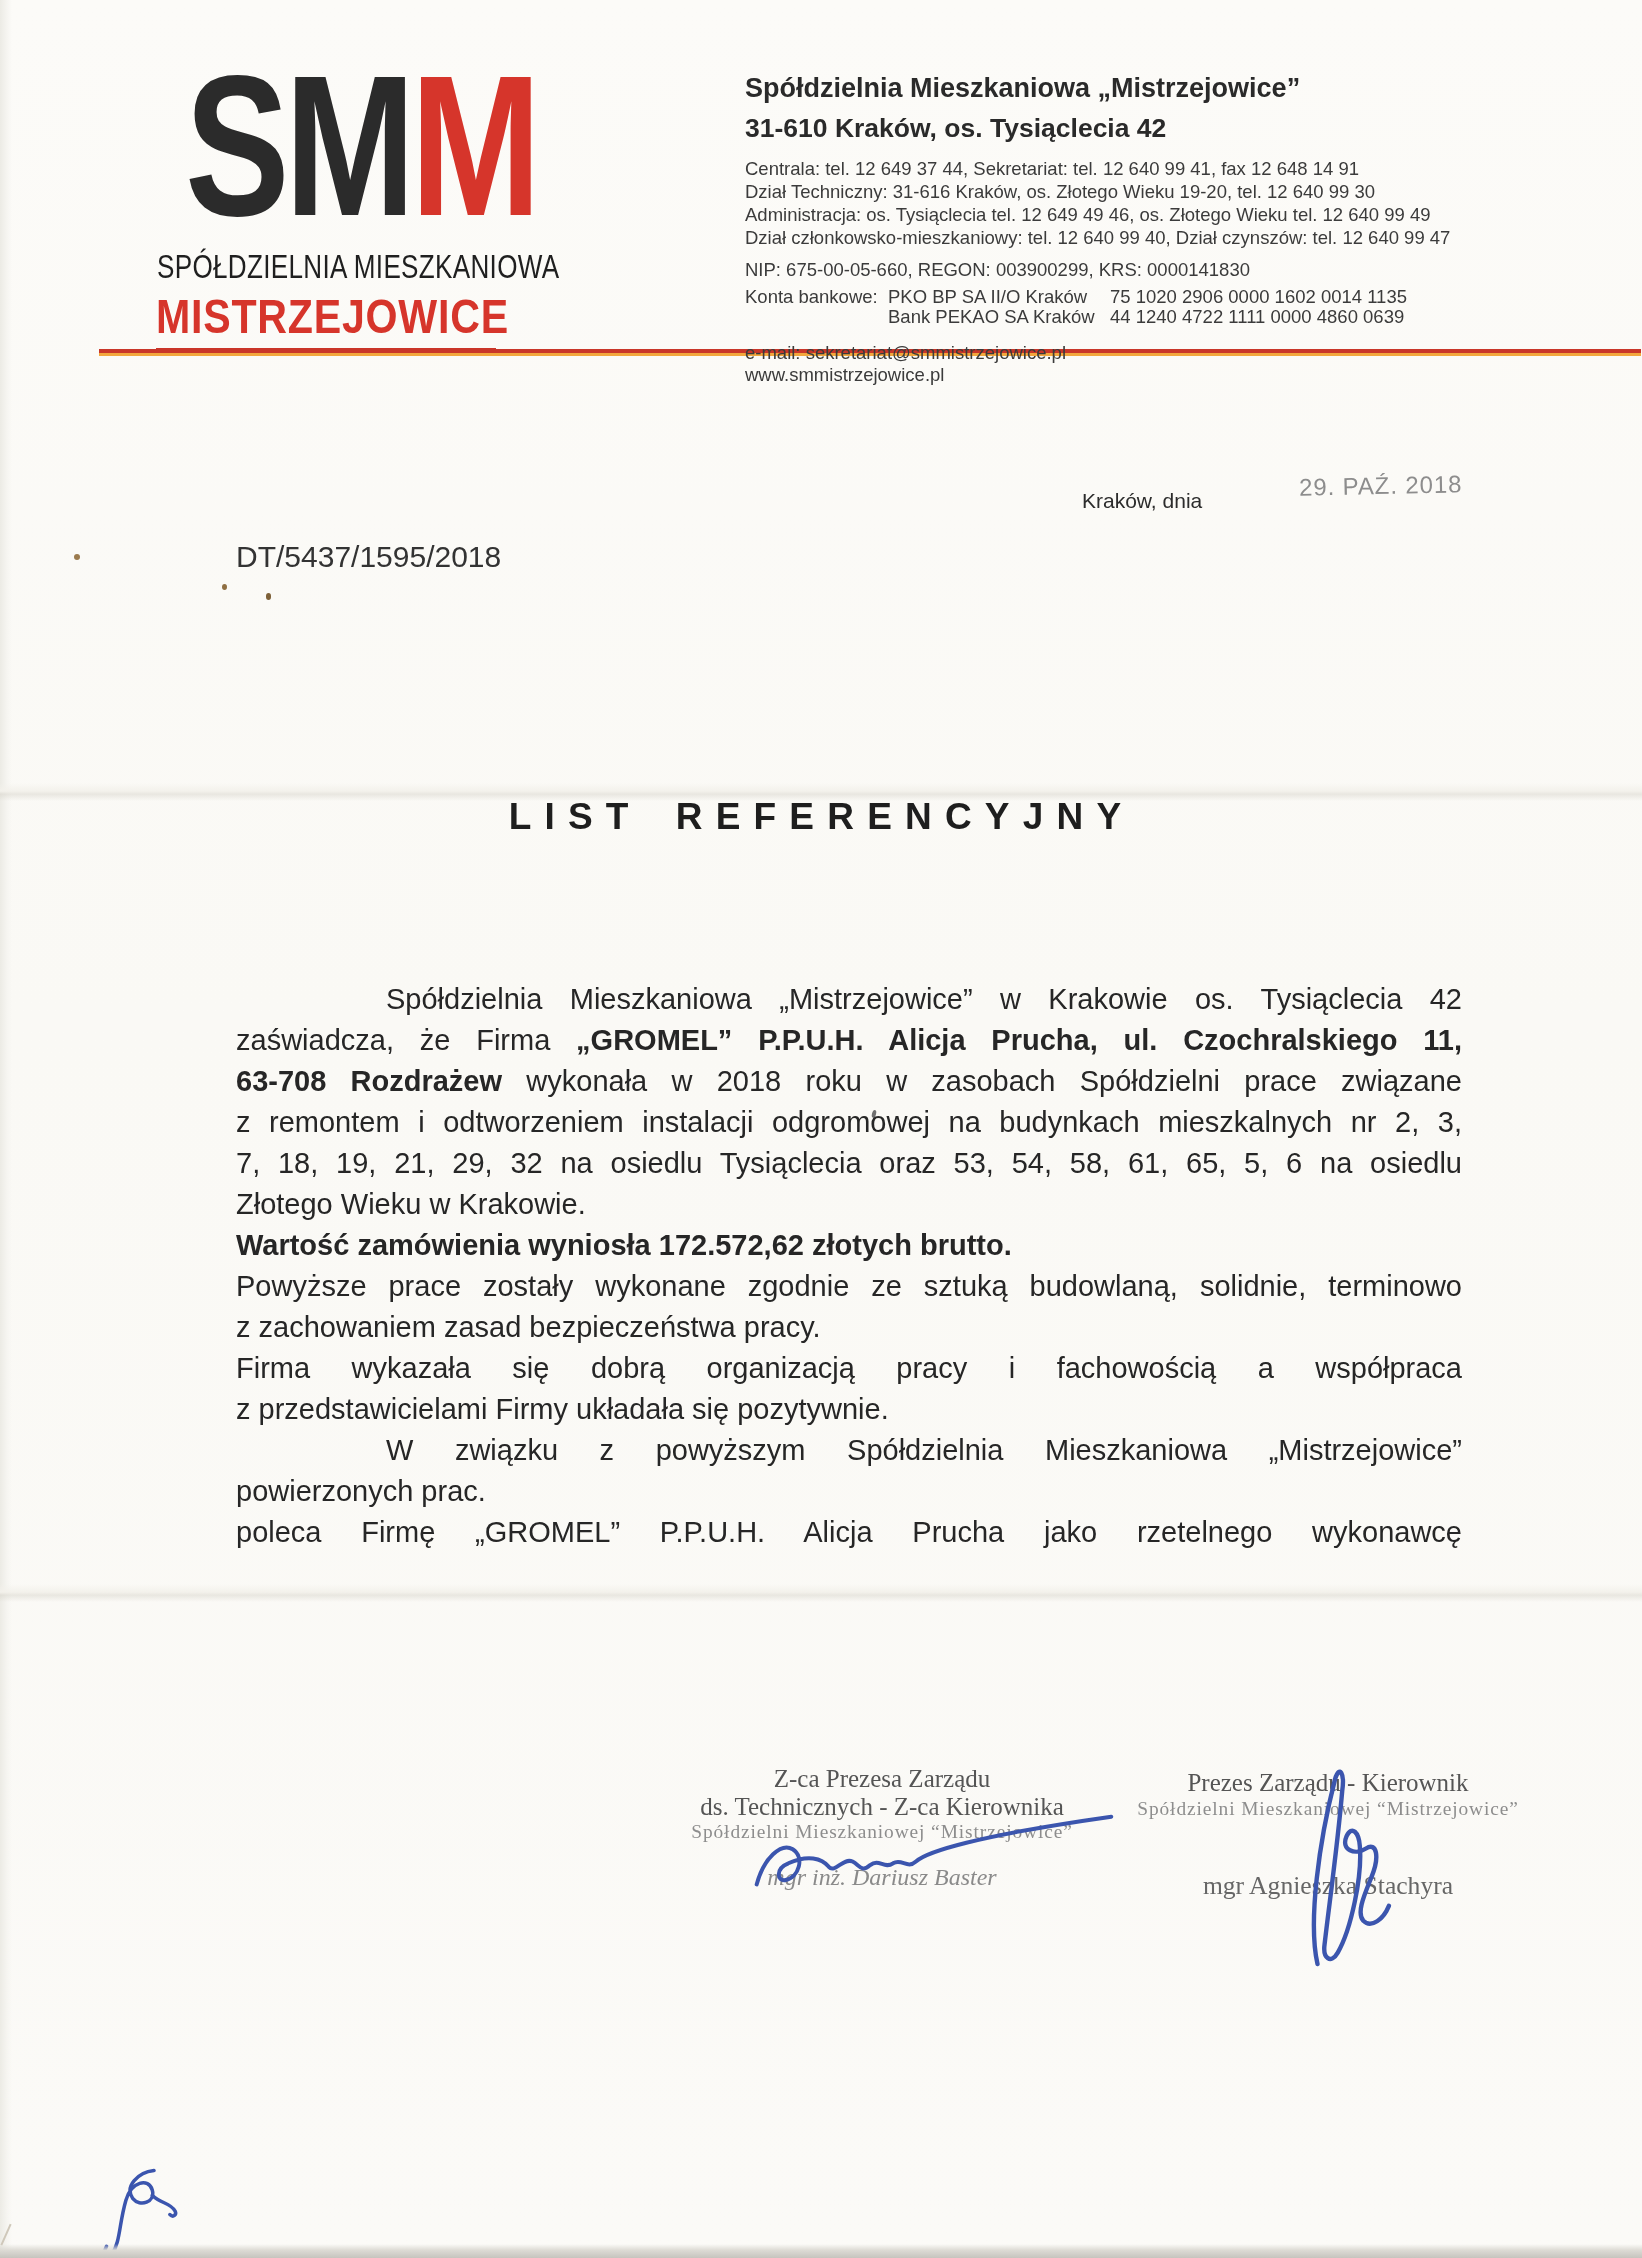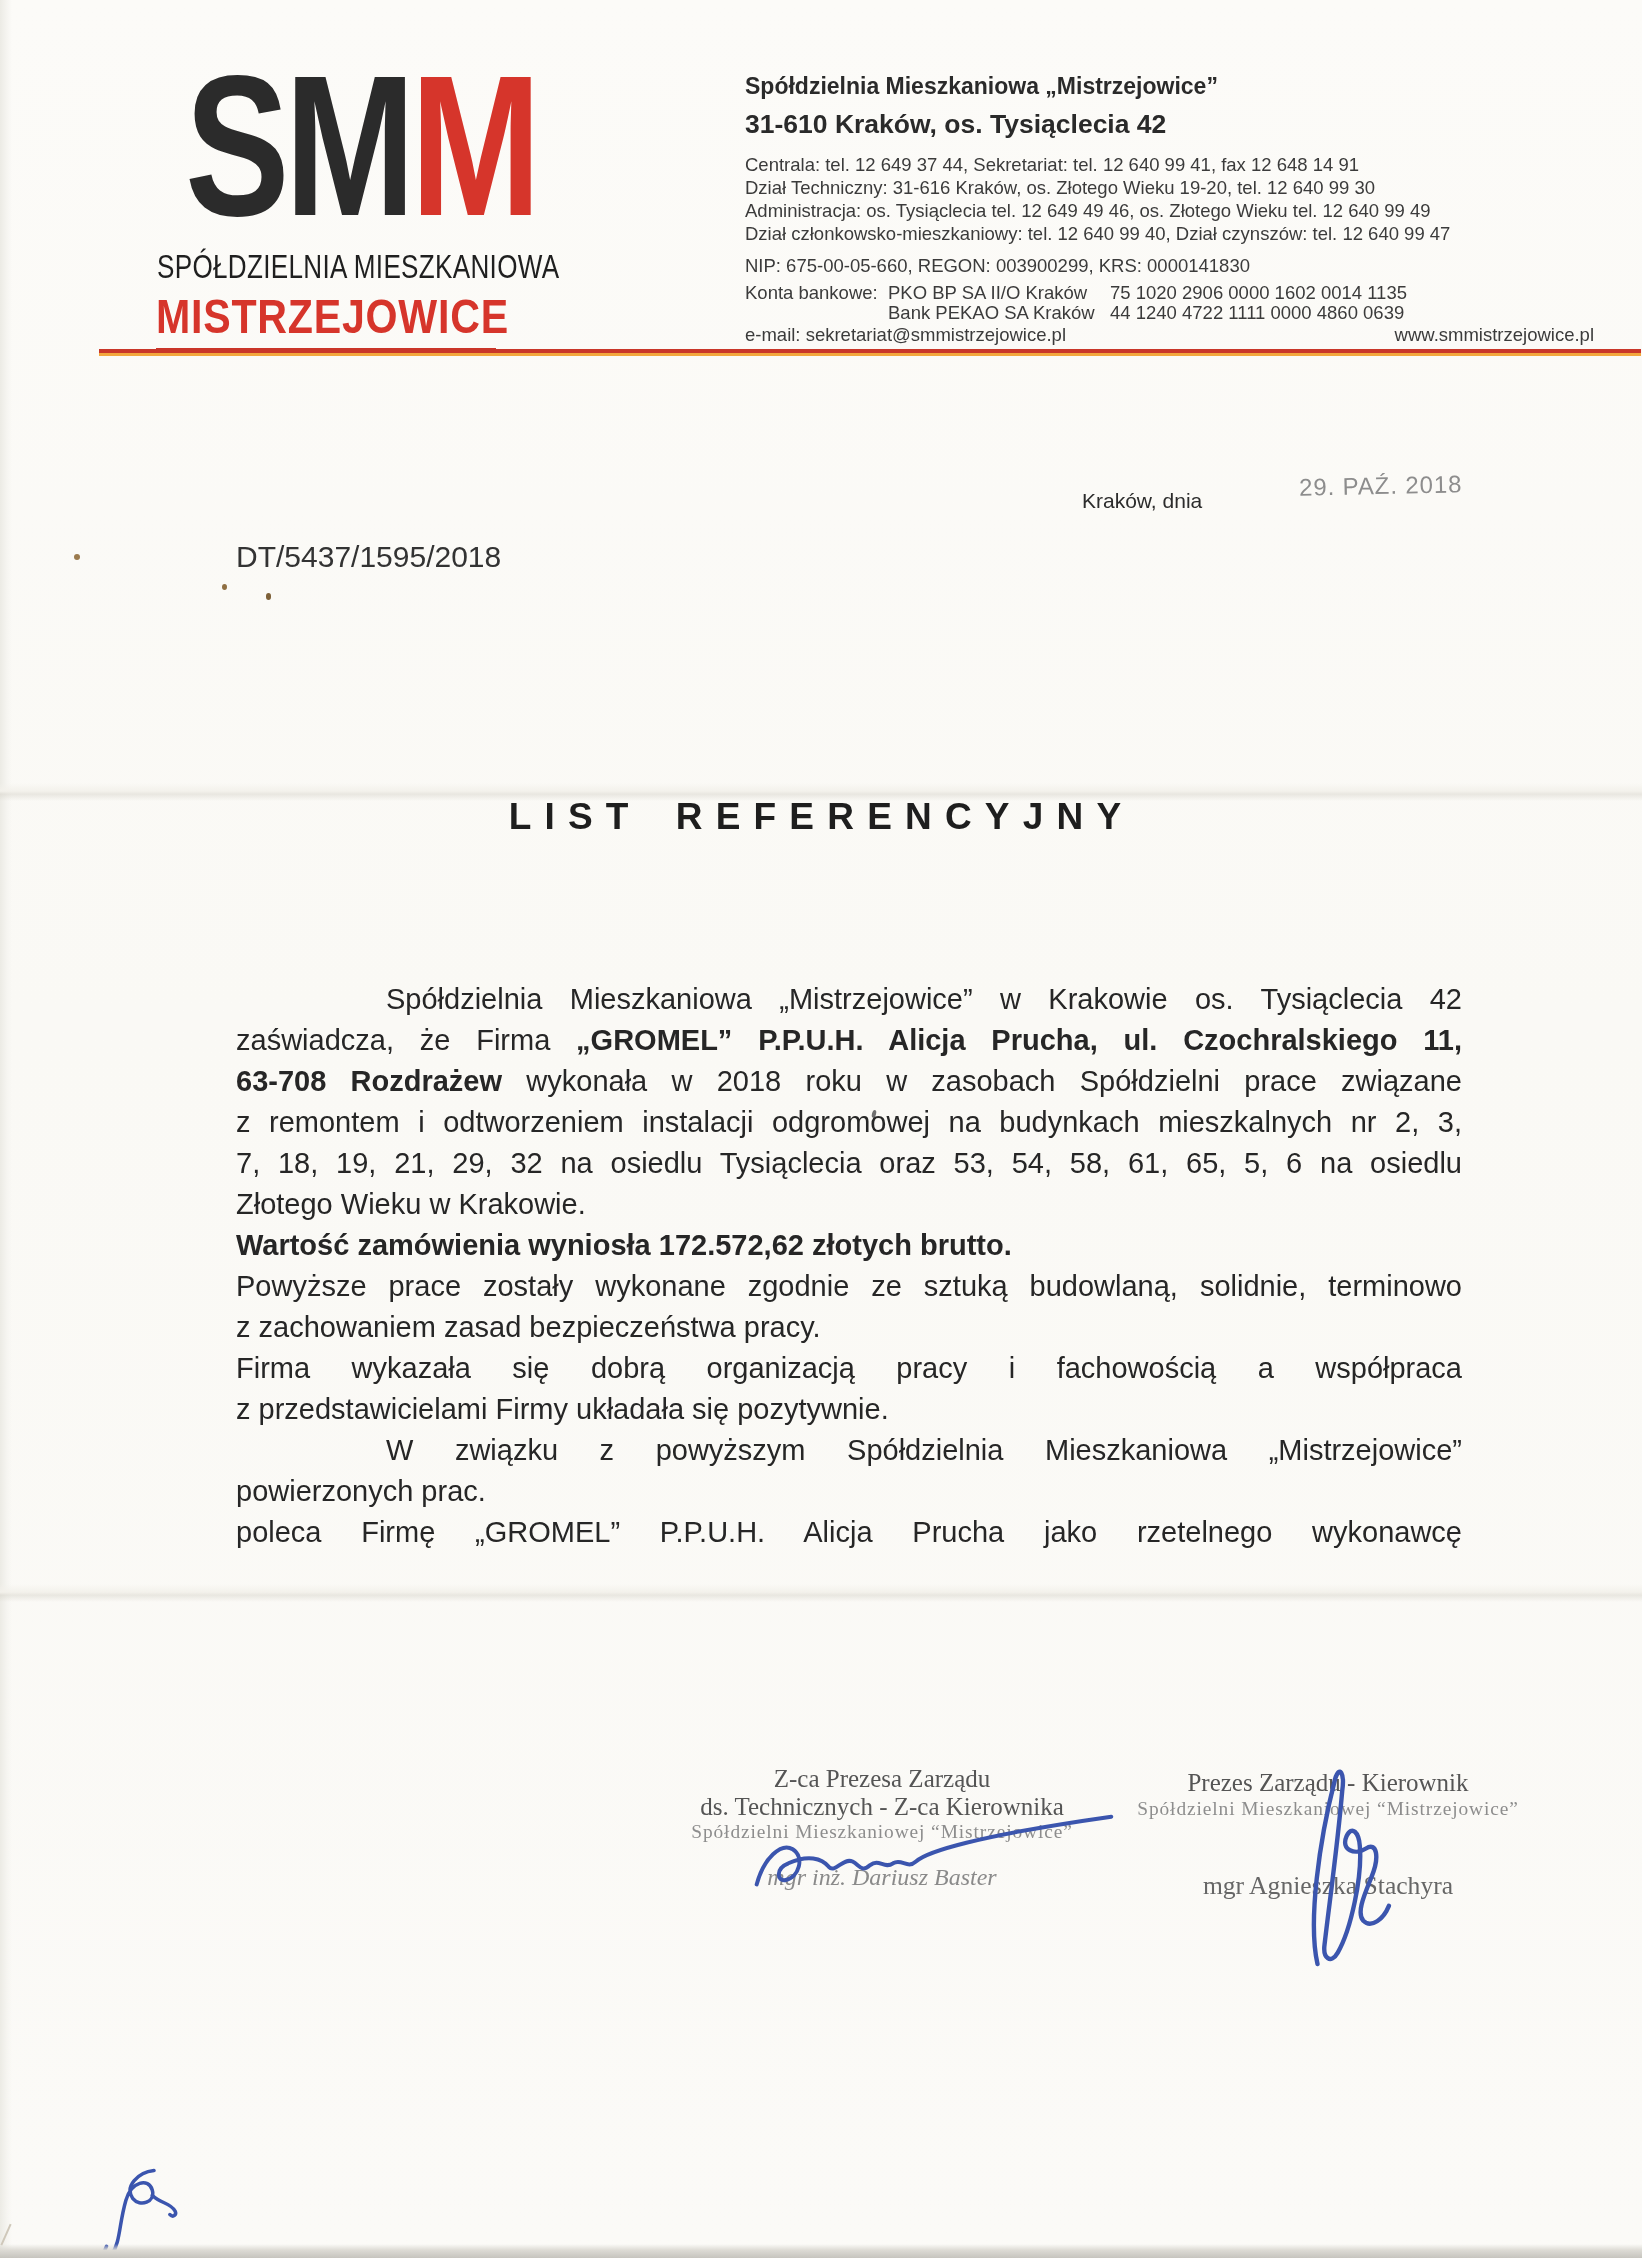--- a/index.html
+++ b/index.html
@@ -40,29 +40,29 @@
     transform:scaleX(0.79); transform-origin:left top; }
   .logo-name { position:absolute; left:156px; top:288px; white-space:nowrap;
     font-size:49px; font-weight:700; color:#d6352b; letter-spacing:0.9px;
     transform:scaleX(0.84); transform-origin:left top; }
   .logo-underline { position:absolute; left:156px; top:348px; width:340px; height:8px; background:#cb3528; }
   .header-divider { position:absolute; left:99px; top:349px; width:1542px; height:7px;
     background:linear-gradient(to bottom,#c93629 0 60%,#f2a73d 60% 100%); }
 
   
   .letterhead { position:absolute; left:745px; top:73px; width:849px; color:#303030; }
-  .org-name { font-size:23px; font-weight:700; color:#2a2a2a; }
+  .org-name { font-size:27px; font-weight:700; color:#2a2a2a; }
   .org-address { font-size:26.5px; font-weight:700; color:#2a2a2a; margin-top:8.8px; }
   .contact-lines { margin-top:13.2px; font-size:18.5px; line-height:23px; color:#3b3b3b; }
   .registry { margin-top:9.7px; font-size:18.5px; color:#3b3b3b; }
   .banks { margin-top:6.2px; display:flex; font-size:18.5px; line-height:20px; color:#3b3b3b; }
   .bank-label { width:143px; flex:0 0 auto; }
   .bank-row { display:flex; }
   .bank-name { width:222px; flex:0 0 auto; }
-  .email-row { margin-top:1px; display:flex; justify-content:space-between; font-size:18.5px; color:#3b3b3b; }
+  .email-row { margin-top:15px; display:flex; justify-content:space-between; font-size:18.5px; color:#3b3b3b;flex-direction:column; }
 
   
   .date-label { position:absolute; left:1082px; top:489px; font-size:21px; color:#2c2c2c; }
   .date-stamp { position:absolute; left:1299px; top:472px; font-size:24px; letter-spacing:0.9px;
     color:#8d8d8d; transform:rotate(-1.2deg); font-weight:400; }
   .refnum { position:absolute; left:236px; top:540px; font-size:30px; color:#333; }
 
   
   .title { position:absolute; left:0; width:100%; top:796px; text-align:center;
     font-size:37px; font-weight:700; letter-spacing:13.2px; word-spacing:10.6px; color:#1e1e1e; }

